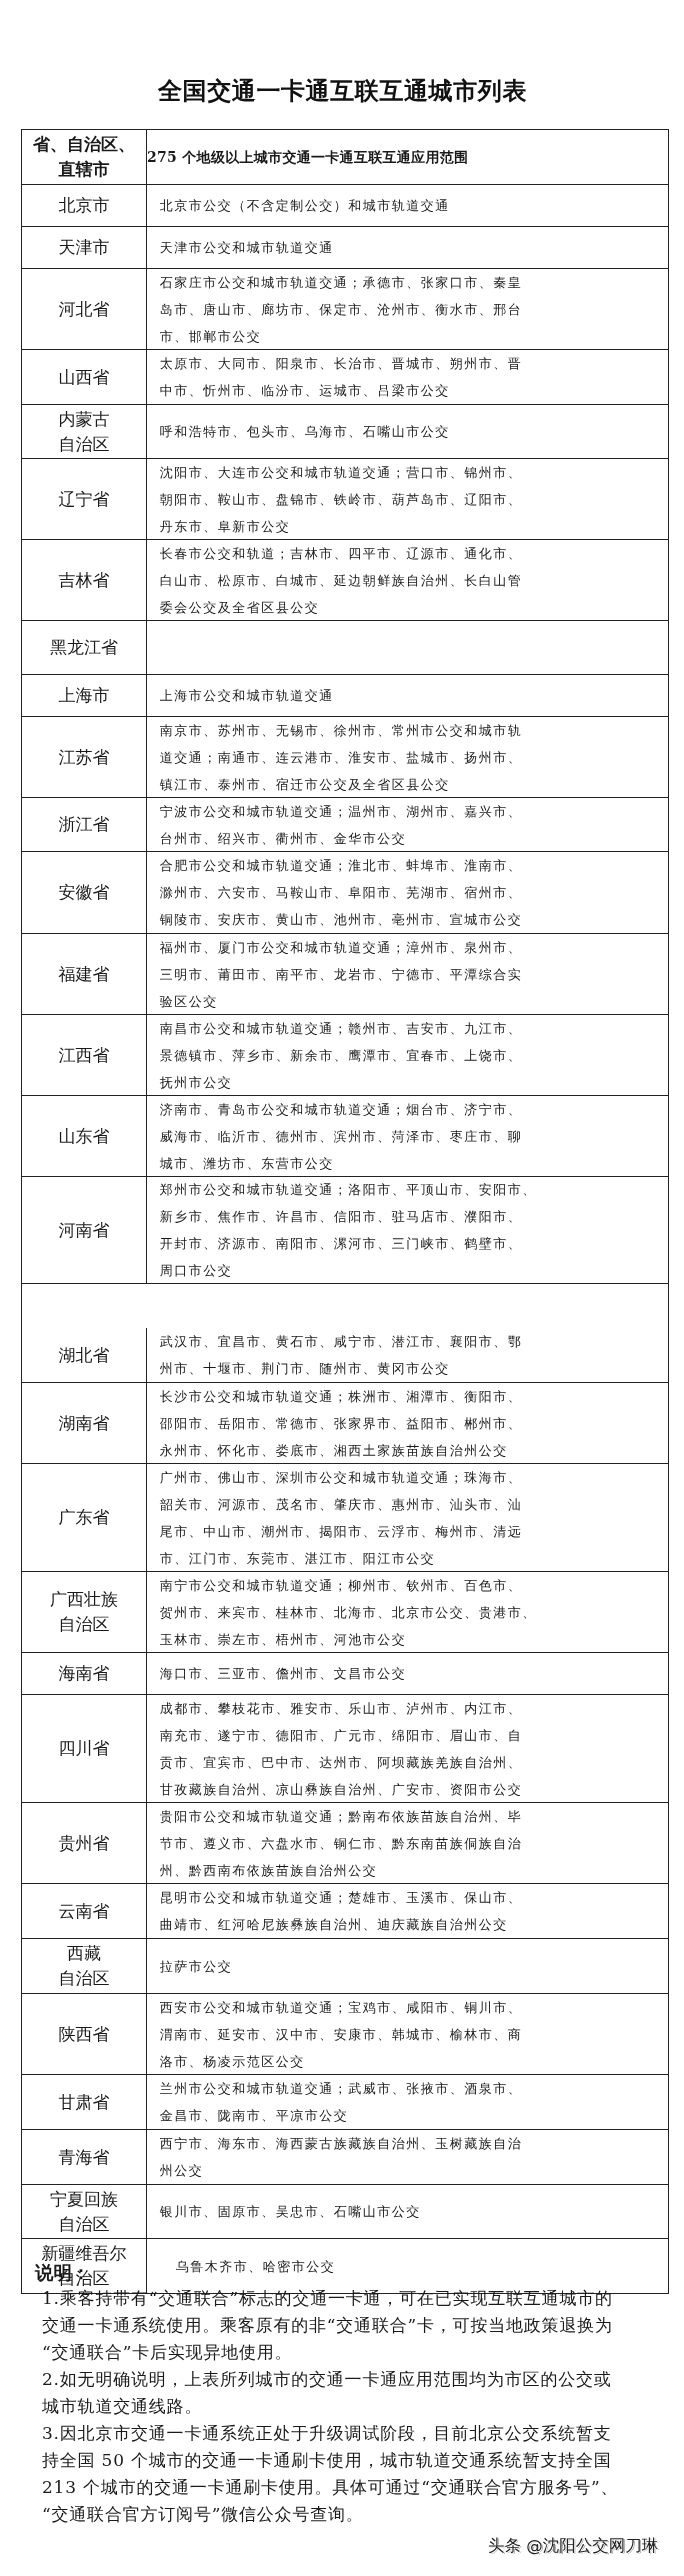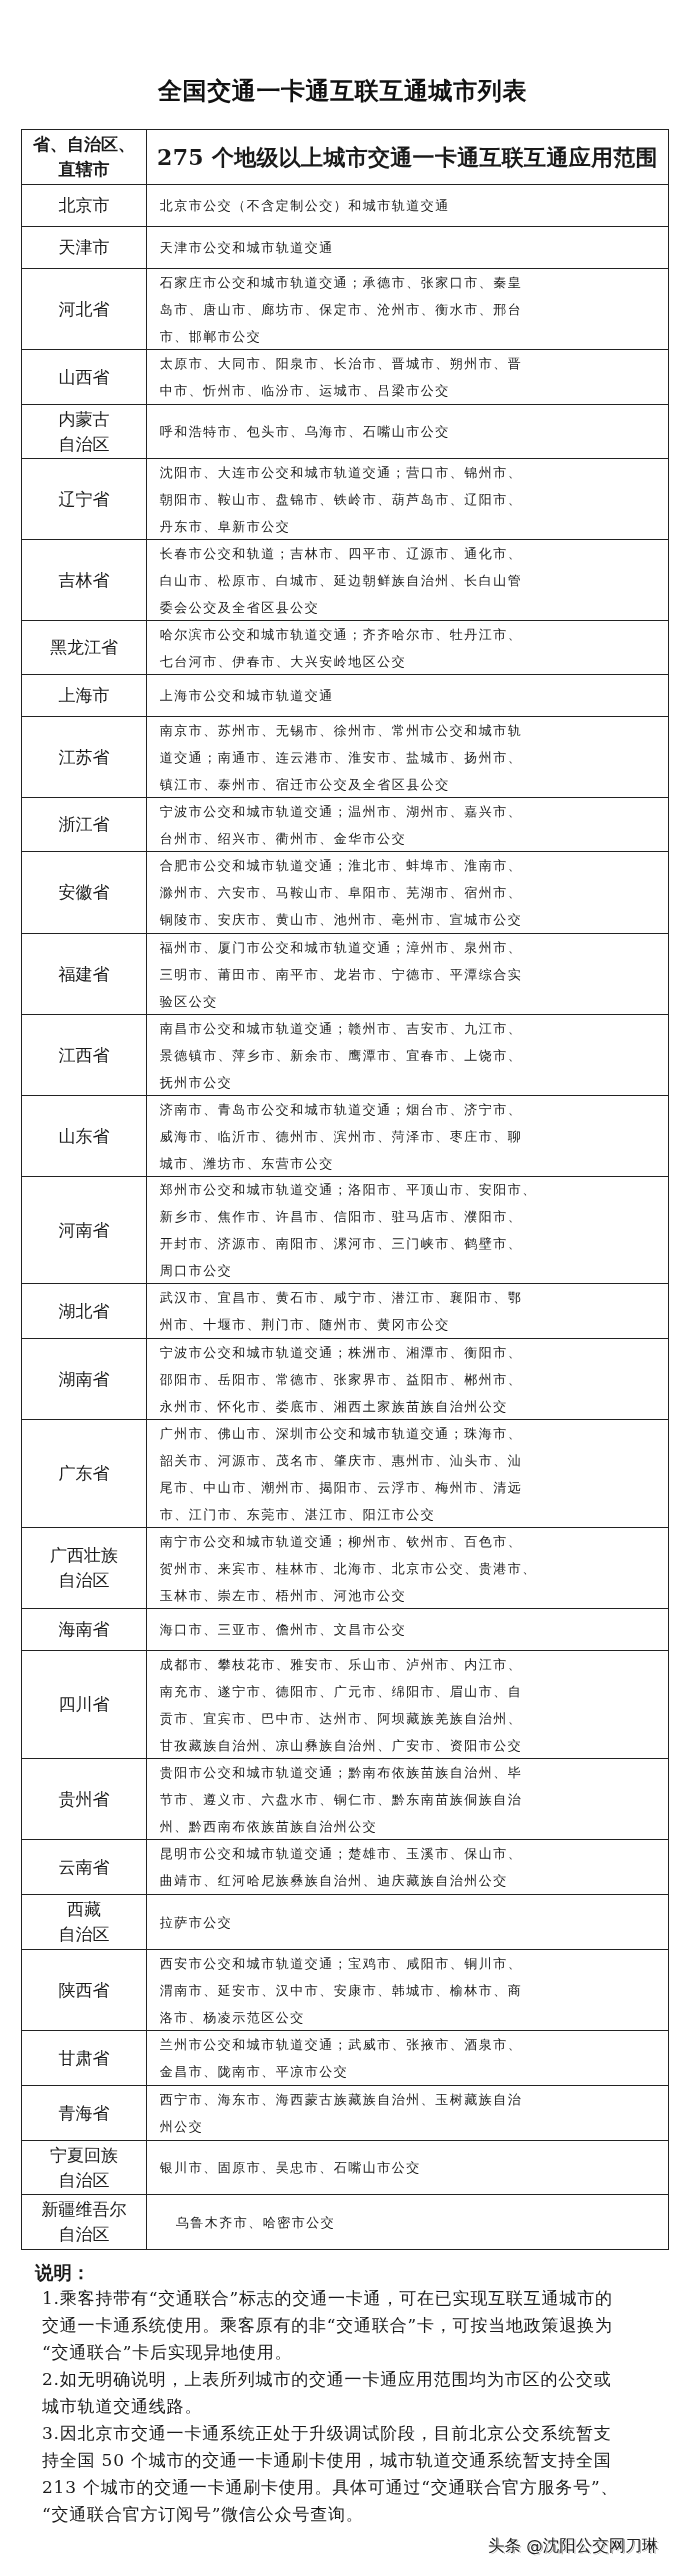--- a/index.html
+++ b/index.html
@@ -9,21 +9,21 @@
            font-size: 24px; font-weight: bold; letter-spacing: 0.6px; line-height: 29px; color: #111; }
   .table { position: absolute; left: 21px; top: 129px; width: 646px;
            border-top: 1.9px solid #222; border-left: 1.3px solid #222; border-right: 1.3px solid #222; }
   .row { display: flex; border-bottom: 1.9px solid #222; box-sizing: border-box; }
   .cell-prov { width: 124px; flex: none; border-right: 1.3px solid #222; display: flex;
                flex-direction: column; align-items: center; justify-content: center;
                font-size: 17px; line-height: 25px; text-align: center; }
   .cell-scope { flex: 1; display: flex; flex-direction: column; justify-content: center;
                 padding: 0 5px 0 12.7px; font-size: 13px; line-height: 27px; letter-spacing: 1.5px; white-space: nowrap; }
   .header .cell-prov, .header .cell-scope { font-weight: bold; }
-  .header .cell-scope { align-items: center; padding: 0; letter-spacing: 0.3px; font-size: 22px; }
+  .header .cell-scope { align-items: flex-start; padding: 0; letter-spacing: 0.3px; font-size: 14px; }
   .notes { position: absolute; left: 35px; top: 2260px; width: 628px; }
   .notes-head { font-weight: bold; font-size: 18.4px; line-height: 25px; }
   .note-line { font-size: 17px; line-height: 27px; white-space: nowrap; letter-spacing: 0.8px; margin-left: 7px; }
   .watermark { position: absolute; left: 488px; top: 2535px; font-family: "DejaVu Sans", "Liberation Sans", sans-serif;
                font-size: 16.5px; color: #222; letter-spacing: 0px;
                text-shadow: 0.6px 0.6px 0 #fff, -0.6px -0.6px 0 #fff, 1.3px 1.3px 0.6px #999; }
 </style>
 </head>
 <body>
 
@@ -101,24 +101,20 @@
         <div class="cell-scope">
           <span>长春市公交和轨道；吉林市、四平市、辽源市、通化市、</span>
           <span>白山市、松原市、白城市、延边朝鲜族自治州、长白山管</span>
           <span>委会公交及全省区县公交</span>
         </div>
       </div>
       <div class="row" style="height: 54px;">
         <div class="cell-prov">
           <span>黑龙江省</span>
         </div>
-        <div class="cell-scope">
-          <span>哈尔滨市公交和城市轨道交通；齐齐哈尔市、牡丹江市、</span>
-          <span>七台河市、伊春市、大兴安岭地区公交</span>
-        </div>
       </div>
       <div class="row" style="height: 42px;">
         <div class="cell-prov">
           <span>上海市</span>
         </div>
         <div class="cell-scope">
           <span>上海市公交和城市轨道交通</span>
         </div>
       </div>
       <div class="row" style="height: 81px;">
@@ -184,35 +180,35 @@
         <div class="cell-prov">
           <span>河南省</span>
         </div>
         <div class="cell-scope">
           <span>郑州市公交和城市轨道交通；洛阳市、平顶山市、安阳市、</span>
           <span>新乡市、焦作市、许昌市、信阳市、驻马店市、濮阳市、</span>
           <span>开封市、济源市、南阳市、漯河市、三门峡市、鹤壁市、</span>
           <span>周口市公交</span>
         </div>
       </div>
-      <div class="row" style="height: 55px;">
+      <div class="row" style="height: 55px; margin-top: 44px;">
         <div class="cell-prov">
           <span>湖北省</span>
         </div>
         <div class="cell-scope">
           <span>武汉市、宜昌市、黄石市、咸宁市、潜江市、襄阳市、鄂</span>
           <span>州市、十堰市、荆门市、随州市、黄冈市公交</span>
         </div>
       </div>
       <div class="row" style="height: 81px;">
         <div class="cell-prov">
           <span>湖南省</span>
         </div>
         <div class="cell-scope">
-          <span>宁波市公交和城市轨道交通；株洲市、湘潭市、衡阳市、</span>
+          <span>长沙市公交和城市轨道交通；株洲市、湘潭市、衡阳市、</span>
           <span>邵阳市、岳阳市、常德市、张家界市、益阳市、郴州市、</span>
           <span>永州市、怀化市、娄底市、湘西土家族苗族自治州公交</span>
         </div>
       </div>
       <div class="row" style="height: 108px;">
         <div class="cell-prov">
           <span>广东省</span>
         </div>
         <div class="cell-scope">
           <span>广州市、佛山市、深圳市公交和城市轨道交通；珠海市、</span>

